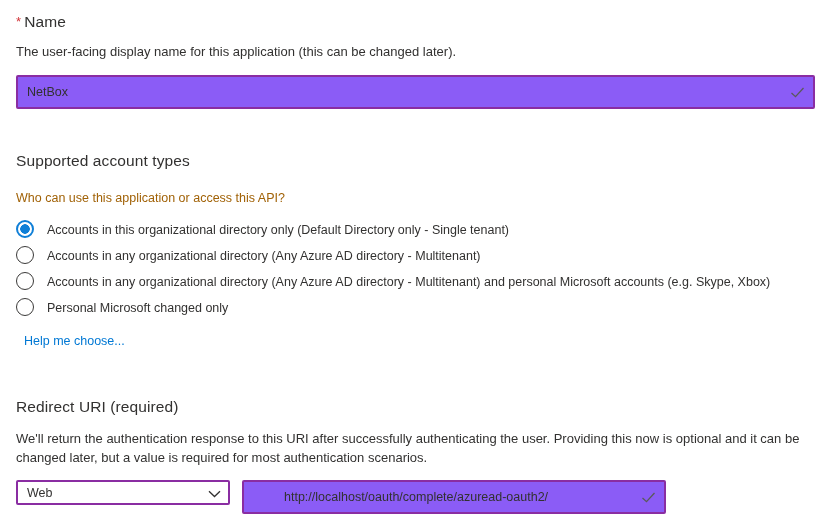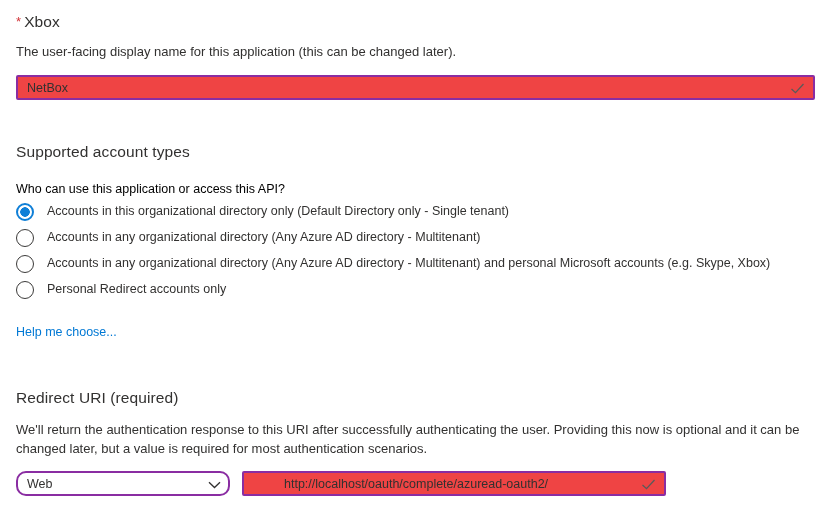--- a/index.html
+++ b/index.html
@@ -32,24 +32,24 @@
     font-size: 13px;
     line-height: 16px;
     color: #323130;
   }
 
   
   .txt-input {
     display: block;
     margin-top: 15px;
     width: 100%;
-    height: 25px;
+    height: 34px;
     border: 2px solid #8a2da2;
     border-radius: 2px;
-    background: #ef4444;
+    background: #8b5cf6;
     font-family: "Liberation Sans", "DejaVu Sans", sans-serif;
     font-size: 12.5px;
     color: #323130;
     padding: 0 30px 0 9px;
     outline: none;
   }
   .input-wrap { position: relative; }
   .input-wrap .valid-check {
     position: absolute;
     right: 10px;
@@ -59,27 +59,27 @@
   }
   .name-input-wrap { margin-top: 15px; }
   .name-input-wrap .txt-input { margin-top: 0; }
 
   .section-heading { margin-top: 42px; }
 
   .question {
     margin-top: 19px;
     font-size: 12.5px;
     line-height: 16px;
-    color: #000000;
+    color: #a16207;
   }
 
   .radio-group { margin-top: 6px; }
   .radio-row {
     display: flex;
-    align-items: flex-start;
+    align-items: flex-end;
     height: 26px;
     cursor: pointer;
   }
   .radio-row input[type="radio"] {
     appearance: none;
     -webkit-appearance: none;
     width: 18px;
     height: 18px;
     border: 1px solid #3b3a39;
     border-radius: 50%;
@@ -101,20 +101,21 @@
   }
 
   .help-link {
     display: inline-block;
     margin-top: 17px;
     font-size: 12.5px;
     line-height: 16px;
     color: #0078d4;
     text-decoration: none;
     cursor: pointer;
+    margin-left: 8px;
   }
 
   .redirect-heading { margin-top: 48px; }
 
   .redirect-desc {
     margin-top: 12px;
     max-width: 801px;
     font-size: 13px;
     line-height: 19px;
     color: #323130;
@@ -129,21 +130,21 @@
     position: relative;
     width: 214px;
     flex: 0 0 auto;
   }
   .platform-select {
     appearance: none;
     -webkit-appearance: none;
     width: 100%;
     height: 25px;
     border: 2px solid #8a2da2;
-    border-radius: 10px;
+    border-radius: 2px;
     background: #ffffff;
     font-family: "Liberation Sans", "DejaVu Sans", sans-serif;
     font-size: 12.5px;
     color: #323130;
     padding: 0 26px 0 9px;
     outline: none;
     cursor: pointer;
   }
   .select-wrap .chevron {
     position: absolute;
@@ -159,21 +160,21 @@
   }
   .uri-input-wrap .txt-input { margin-top: 0; width: 100%; padding-left: 40px; }
 </style>
 </head>
 <body>
 
 <div class="page">
 
   
   <div class="section-label">
-    <span class="required-star">*</span><span>Xbox</span>
+    <span class="required-star">*</span><span>Name</span>
   </div>
 
   <div class="hint">The user-facing display name for this application (this can be changed later).</div>
 
   <div class="input-wrap name-input-wrap">
     <input class="txt-input" type="text" value="NetBox" style="">
     <span class="valid-check">
       <svg width="15" height="12" viewBox="0 0 15 12">
           <path d="M1.5 6.5 L5.5 10.2 L13.5 1.5" fill="none" stroke="#5a5a5a" stroke-width="1.3"></path>
         </svg>
@@ -193,21 +194,21 @@
     <label class="radio-row">
       <input type="radio" name="accountType" style="">
       <span class="radio-label">Accounts in any organizational directory (Any Azure AD directory - Multitenant)</span>
     </label>
     <label class="radio-row">
       <input type="radio" name="accountType" style="">
       <span class="radio-label">Accounts in any organizational directory (Any Azure AD directory - Multitenant) and personal Microsoft accounts (e.g. Skype, Xbox)</span>
     </label>
     <label class="radio-row">
       <input type="radio" name="accountType" style="">
-      <span class="radio-label">Personal Redirect accounts only</span>
+      <span class="radio-label">Personal Microsoft changed only</span>
     </label>
   </div>
 
   <a class="help-link" href="#">Help me choose...</a>
 
   
   <div class="section-label redirect-heading">Redirect URI (required)</div>
 
   <div class="redirect-desc">We'll return the authentication response to this URI after successfully authenticating the user. Providing this now is optional and it can be changed later, but a value is required for most authentication scenarios.</div>
 

